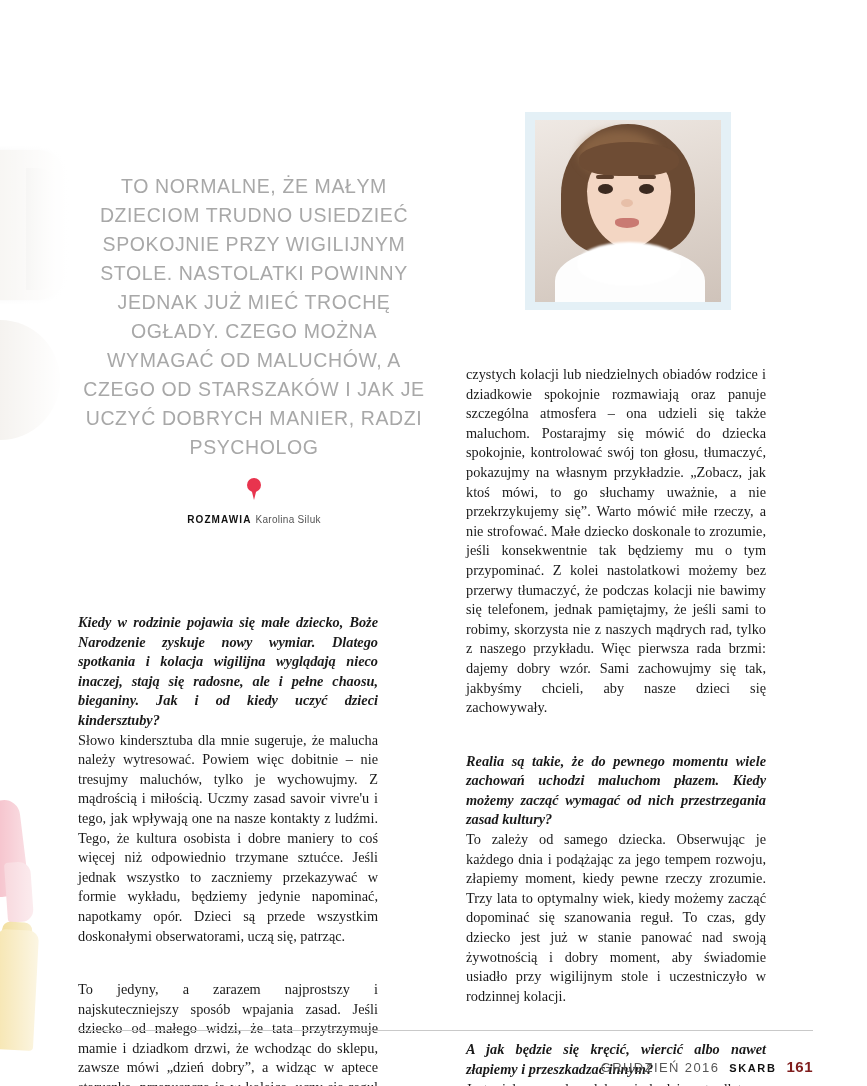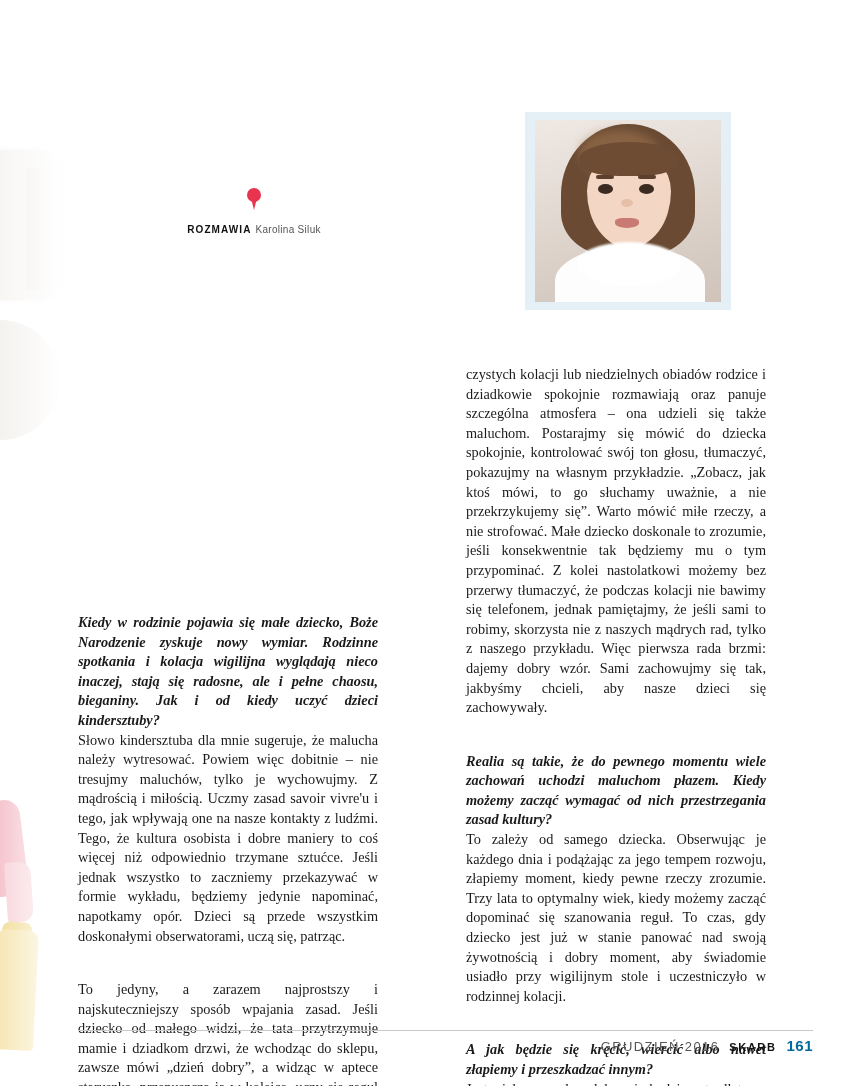--- a/index.html
+++ b/index.html
@@ -297,22 +297,23 @@
   }
   .f-brand {
     font-size: 11px;
     letter-spacing: 1.6px;
     color: #111;
     font-weight: 700;
   }
   .f-page {
     font-size: 15px;
     font-weight: bold;
-    color: #0369a1;
+    color: #7f1d1d;
     letter-spacing: 0.5px;
+    margin-top: 21px;
   }
 </style>
 </head>
 <body>
 
 <div class="page-edge">
   <div class="prop-cup"></div>
   <div class="prop-cup-shadow"></div>
   <div class="prop-plate"></div>
   <div class="prop-pink"></div>
@@ -334,32 +335,33 @@
     <div class="ph-eye l"></div>
     <div class="ph-eye r"></div>
     <div class="ph-nose"></div>
     <div class="ph-mouth"></div>
     <div class="ph-body"></div>
     <div class="ph-collar"></div>
   </div>
 </div>
 
 <div class="deck">
+  <div class="deck-text">TO NORMALNE, ŻE MAŁYM DZIECIOM TRUDNO USIEDZIEĆ SPOKOJNIE PRZY WIGILIJNYM STOLE. NASTOLATKI POWINNY JEDNAK JUŻ MIEĆ TROCHĘ OGŁADY. CZEGO MOŻNA WYMAGAĆ OD MALUCHÓW, A CZEGO OD STARSZAKÓW I JAK JE UCZYĆ DOBRYCH MANIER, RADZI PSYCHOLOG</div>
   <div class="pin">
     <div class="pin-head"></div>
     <div class="pin-tail"></div>
   </div>
   <div class="byline">
     <span class="label">ROZMAWIA</span>
     <span class="who">Karolina Siluk</span>
   </div>
 </div>
 
 <div class="col left">
-  <p class="q">Kiedy w rodzinie pojawia się małe dziecko, Boże Narodzenie zyskuje nowy wymiar. Rodzinne spotkania i kolacja wigilijna wyglądają nieco inaczej, stają się radosne, ale i pełne chaosu, bieganiny. Jak i od kiedy uczyć dzieci kindersztuby?</p>
+  <p class="q">Kiedy w rodzinie pojawia się małe dziecko, Boże Narodzenie zyskuje nowy wymiar. Dlatego spotkania i kolacja wigilijna wyglądają nieco inaczej, stają się radosne, ale i pełne chaosu, bieganiny. Jak i od kiedy uczyć dzieci kindersztuby?</p>
   <p>Słowo kindersztuba dla mnie sugeruje, że malucha należy wytresować. Powiem więc dobitnie – nie tresujmy maluchów, tylko je wychowujmy. Z mądrością i miłością. Uczmy zasad savoir vivre'u i tego, jak wpływają one na nasze kontakty z ludźmi. Tego, że kultura osobista i dobre maniery to coś więcej niż odpowiednio trzymane sztućce. Jeśli jednak wszystko to zaczniemy przekazywać w formie wykładu, będziemy jedynie napominać, napotkamy opór. Dzieci są przede wszystkim doskonałymi obserwatorami, uczą się, patrząc.</p>
   <div class="gap"></div>
   <p>To jedyny, a zarazem najprostszy i najskuteczniejszy sposób wpajania zasad. Jeśli dziecko od małego widzi, że tata przytrzymuje mamie i dziadkom drzwi, że wchodząc do sklepu, zawsze mówi „dzień dobry”, a widząc w aptece staruszkę, przepuszcza ją w kolejce, uczy się reguł dobrego wychowania w sposób naturalny. Kiedy obserwuje, że przy stole, szczególnie podczas uro-</p>
 </div>
 
 <div class="col right">
   <p>czystych kolacji lub niedzielnych obiadów rodzice i dziadkowie spokojnie rozmawiają oraz panuje szczególna atmosfera – ona udzieli się także maluchom. Postarajmy się mówić do dziecka spokojnie, kontrolować swój ton głosu, tłumaczyć, pokazujmy na własnym przykładzie. „Zobacz, jak ktoś mówi, to go słuchamy uważnie, a nie przekrzykujemy się”. Warto mówić miłe rzeczy, a nie strofować. Małe dziecko doskonale to zrozumie, jeśli konsekwentnie tak będziemy mu o tym przypominać. Z kolei nastolatkowi możemy bez przerwy tłumaczyć, że podczas kolacji nie bawimy się telefonem, jednak pamiętajmy, że jeśli sami to robimy, skorzysta nie z naszych mądrych rad, tylko z naszego przykładu. Więc pierwsza rada brzmi: dajemy dobry wzór. Sami zachowujmy się tak, jakbyśmy chcieli, aby nasze dzieci się zachowywały.</p>
   <div class="gap"></div>
   <p class="q">Realia są takie, że do pewnego momentu wiele zachowań uchodzi maluchom płazem. Kiedy możemy zacząć wymagać od nich przestrzegania zasad kultury?</p>
   <p>To zależy od samego dziecka. Obserwując je każdego dnia i podążając za jego tempem rozwoju, złapiemy moment, kiedy pewne rzeczy zrozumie. Trzy lata to optymalny wiek, kiedy możemy zacząć dopominać się szanowania reguł. To czas, gdy dziecko jest już w stanie panować nad swoją żywotnością i dobry moment, aby świadomie usiadło przy wigilijnym stole i uczestniczyło w rodzinnej kolacji.</p>

